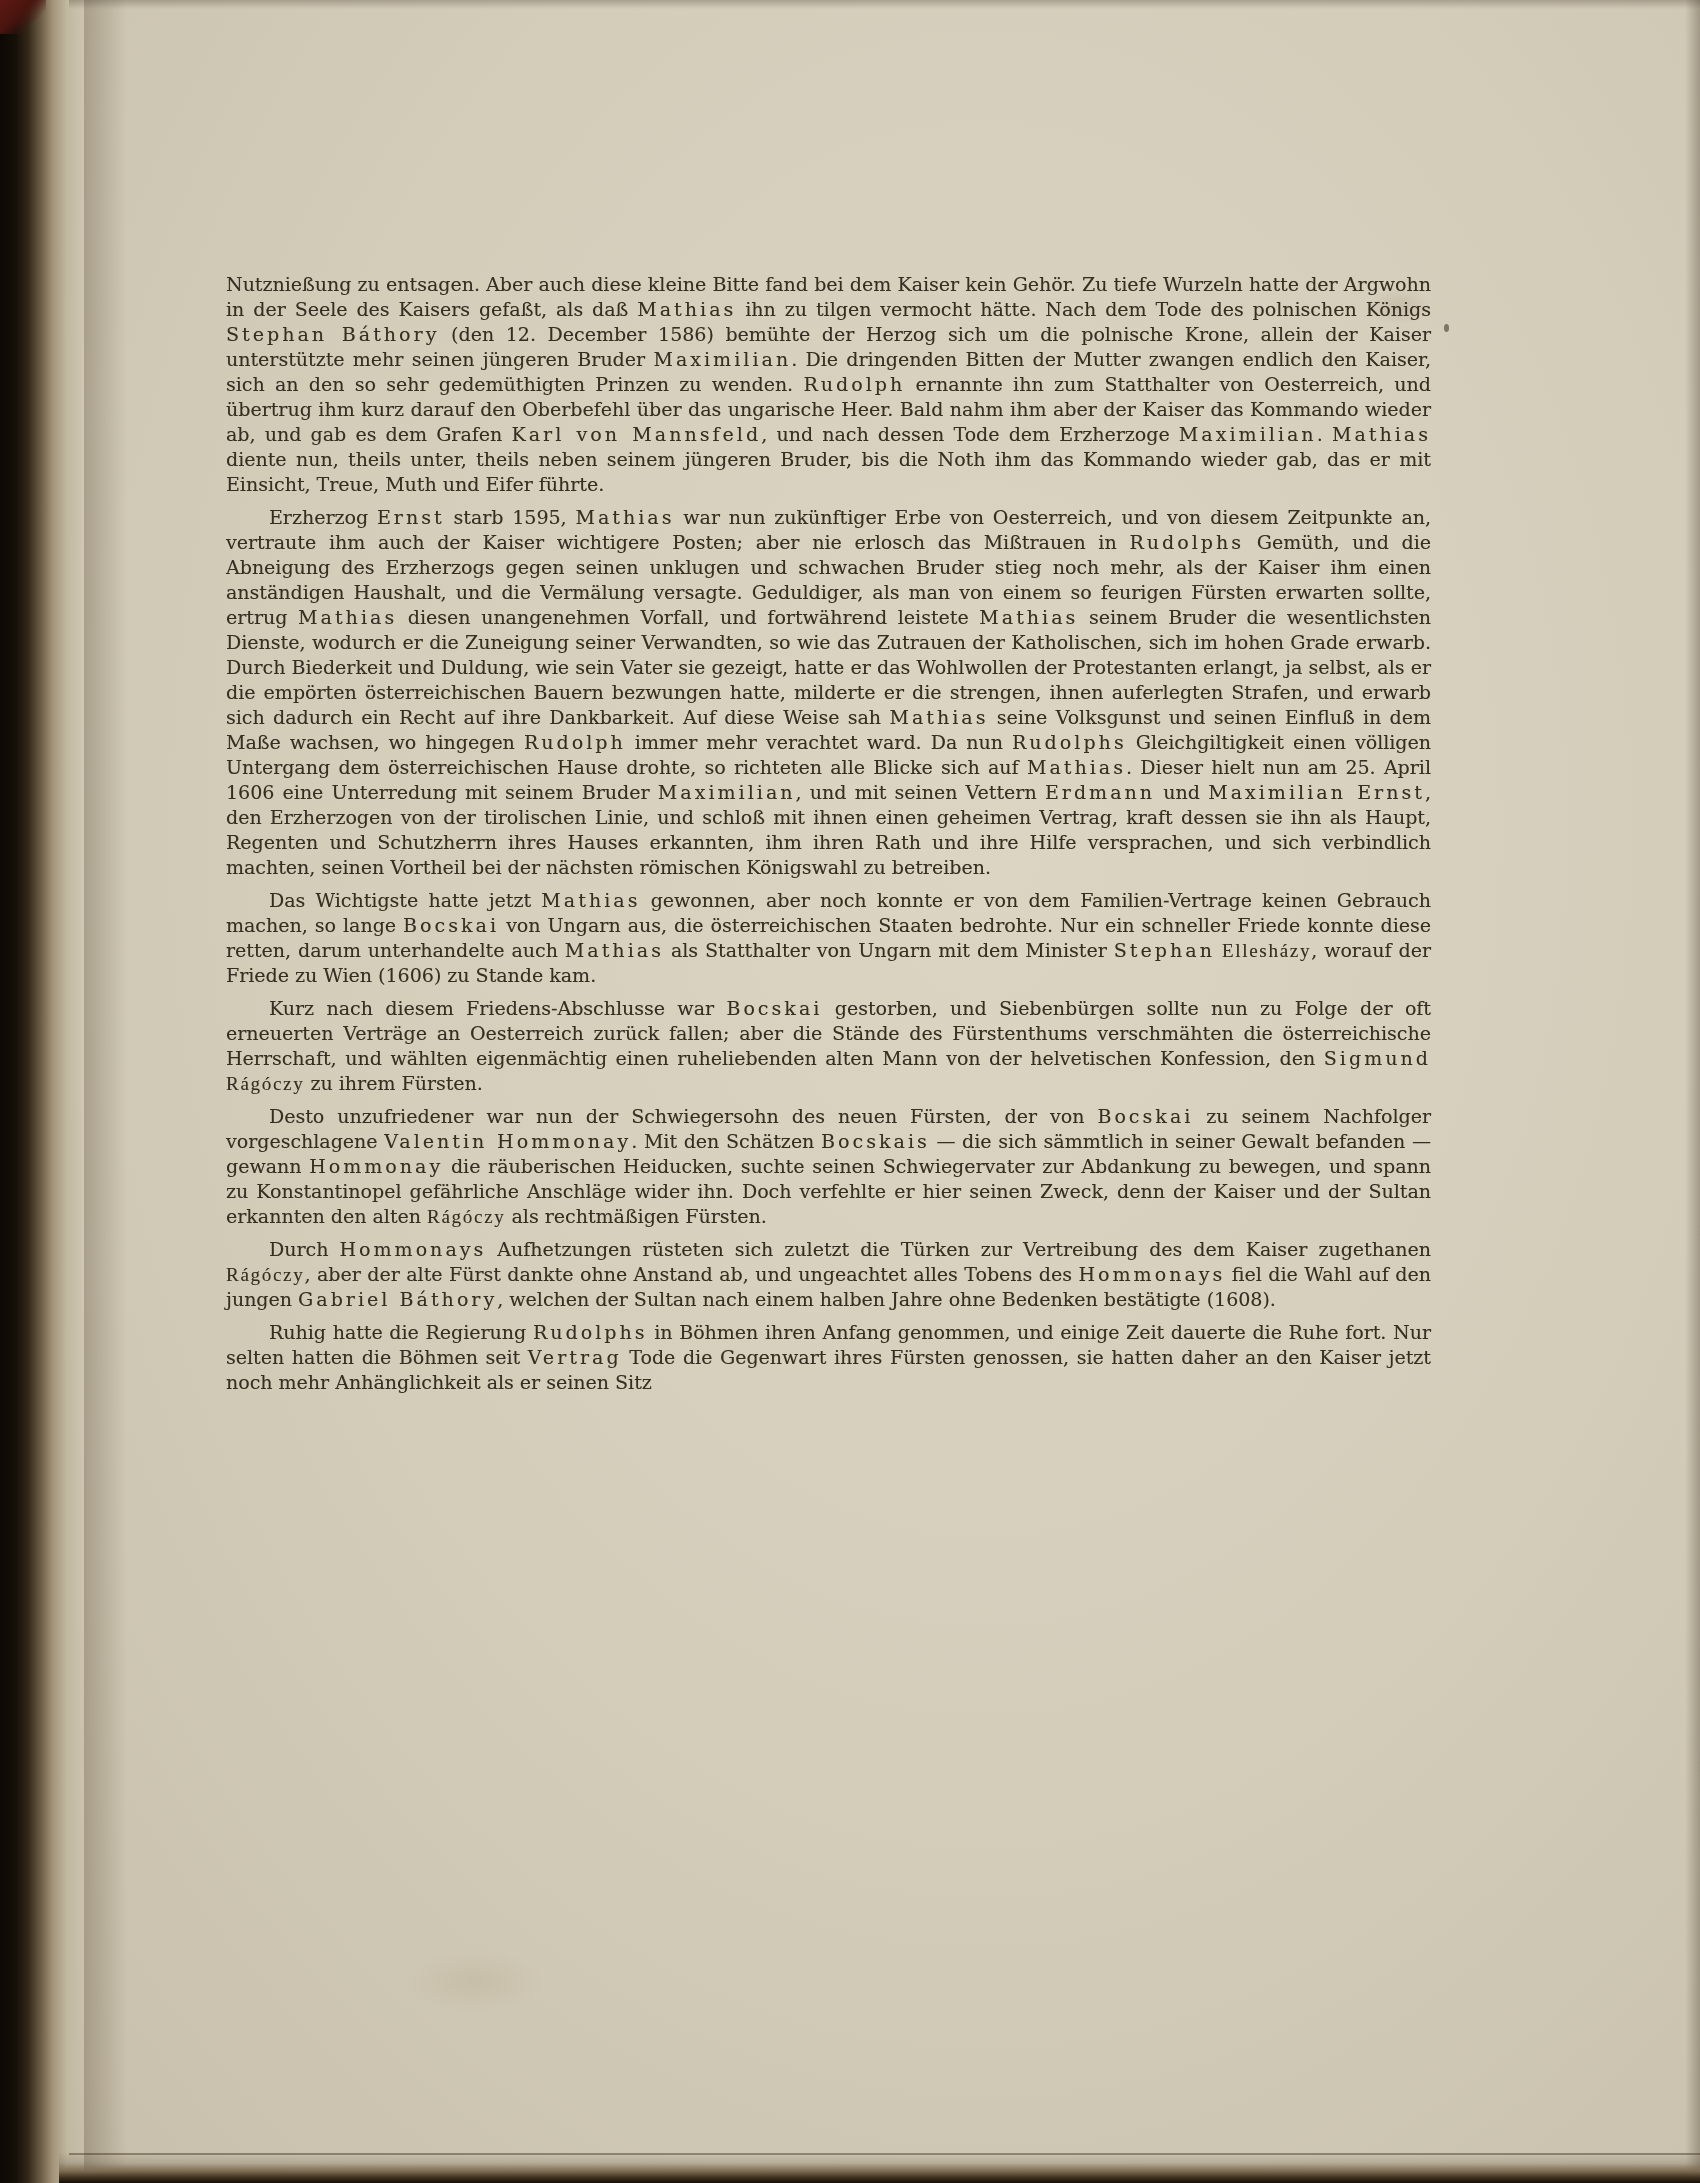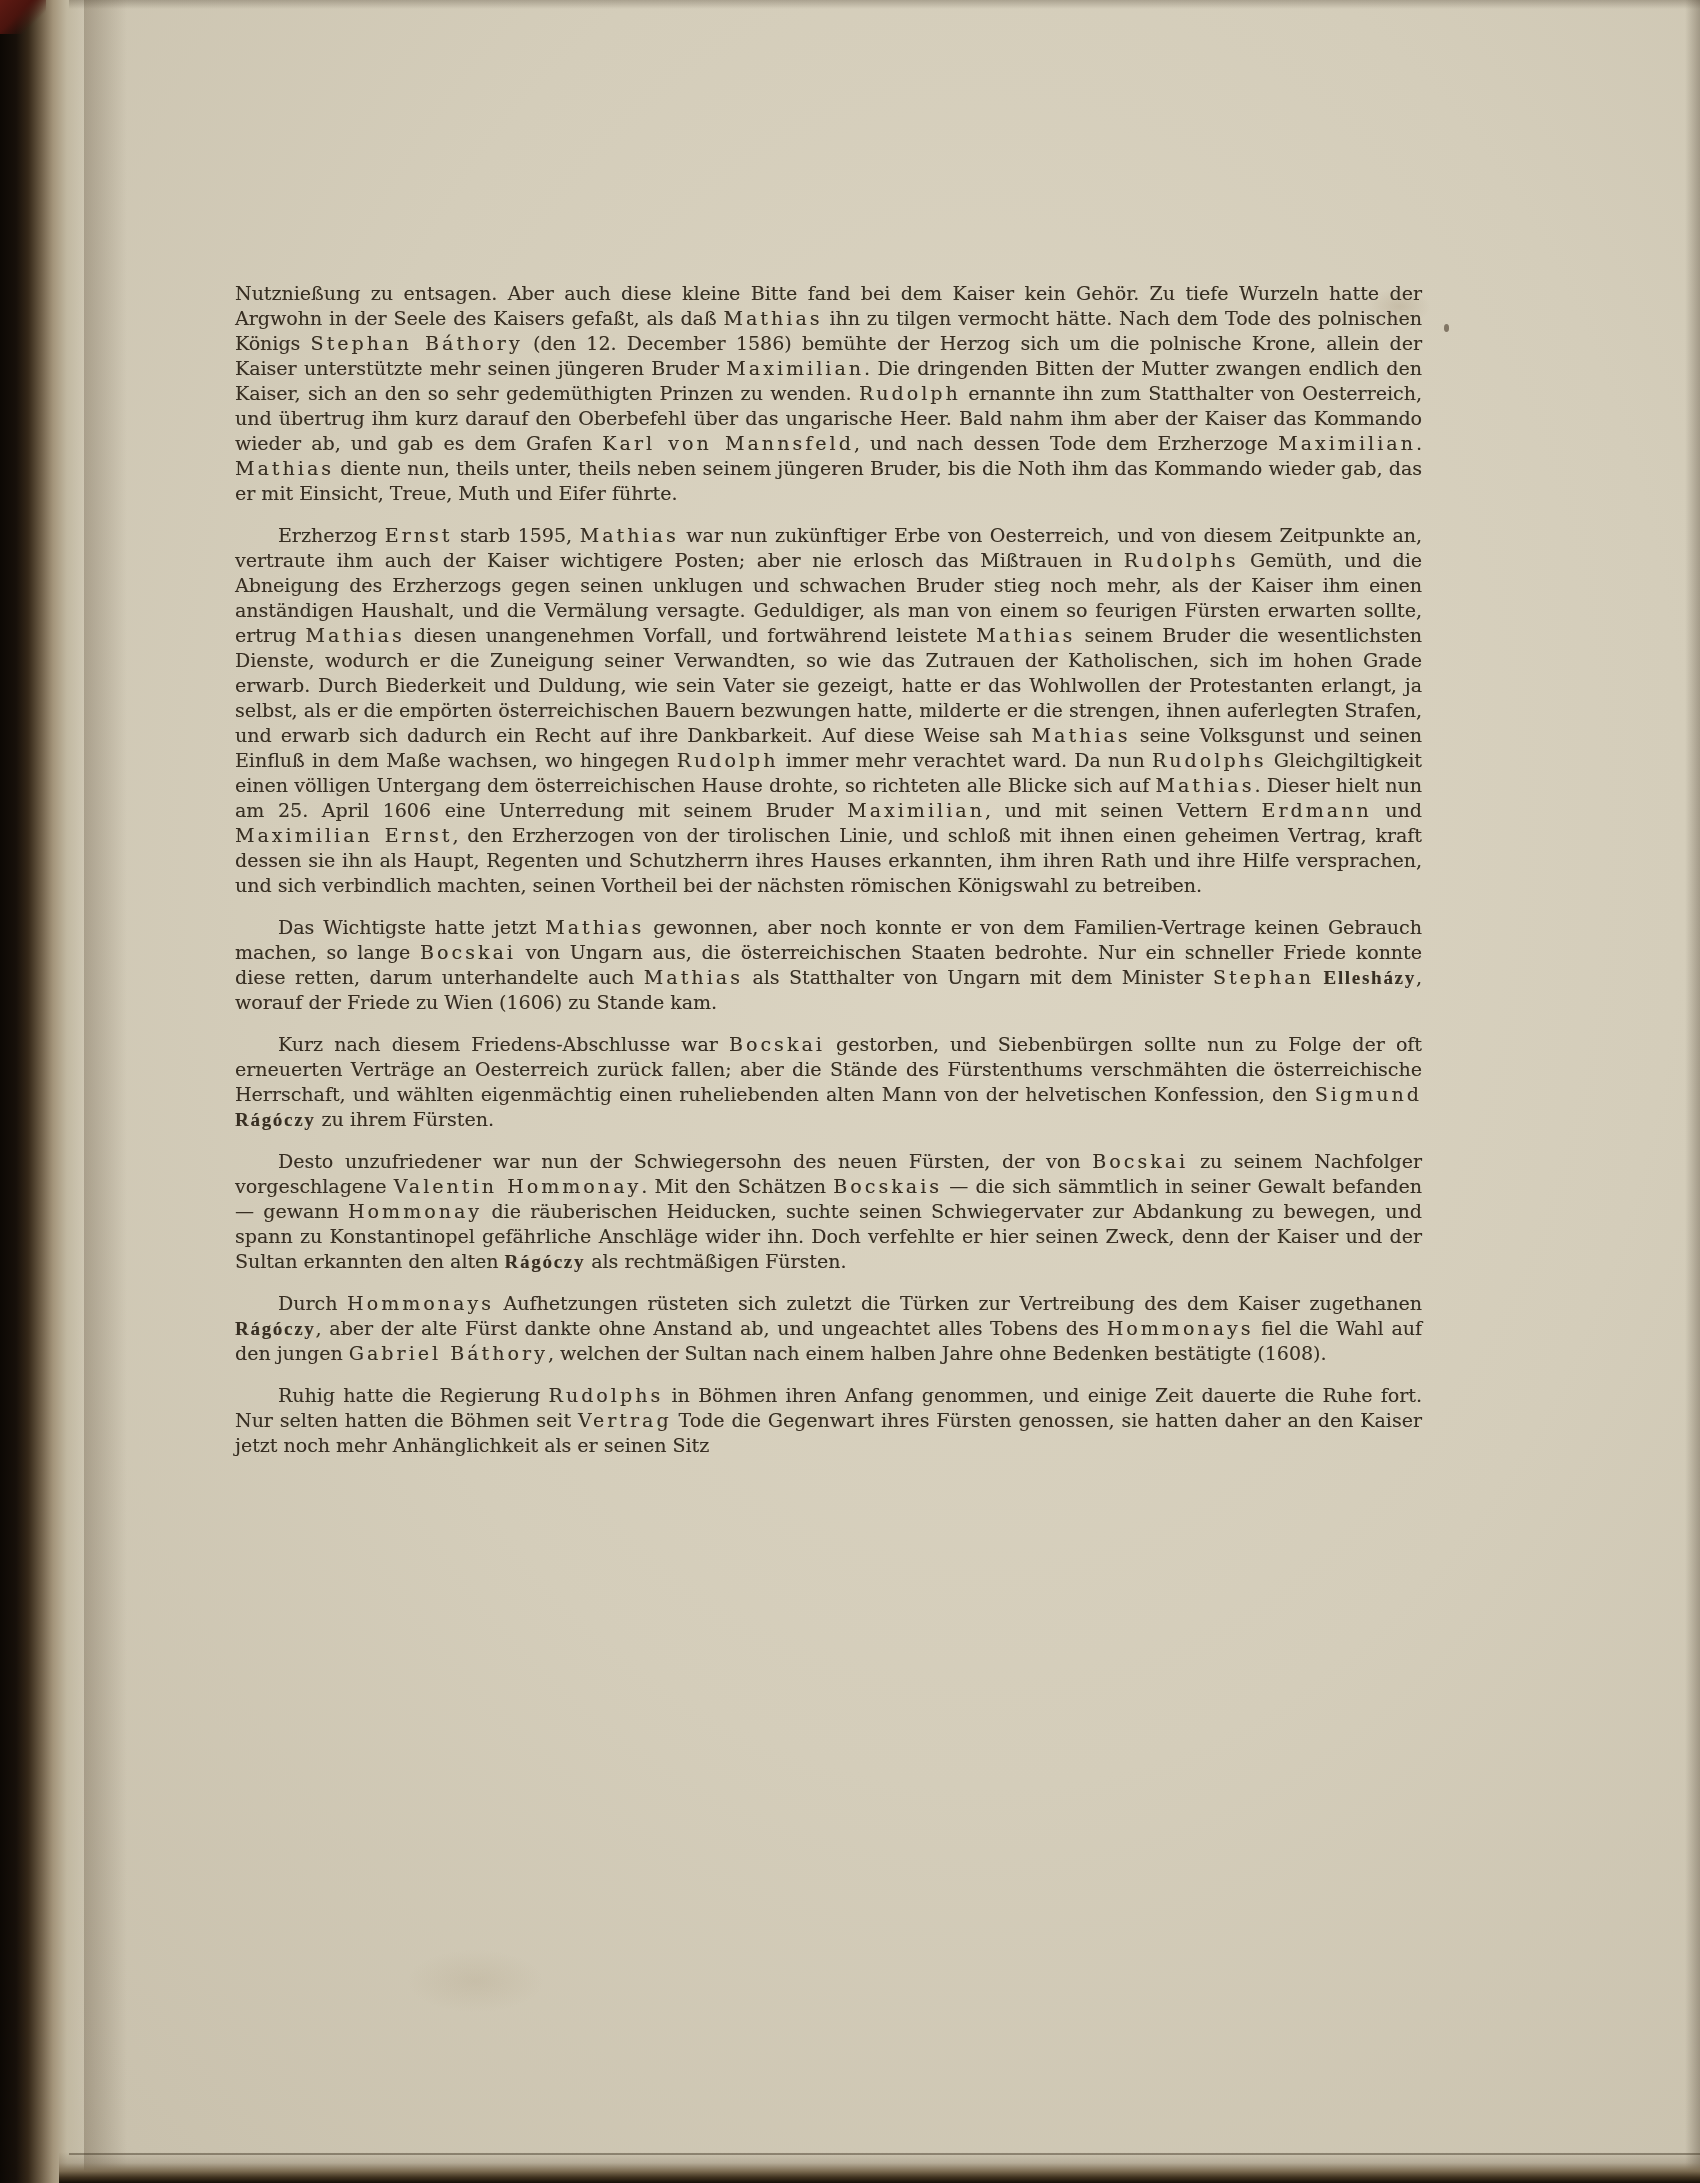--- a/index.html
+++ b/index.html
@@ -64,27 +64,27 @@
   }
 
   
   .text-block {
     position:absolute; left:218px; top:264px; width:1221px;
     font-family:"DejaVu Serif", serif;
     font-size:19px; line-height:25px; color:#372e22;
     text-align:justify;
     text-shadow: 0.2px 0.2px 0.4px rgba(55,46,34,0.35);
   }
-  .para { margin:17px; }
+  .para { margin:8px; }
   .para.indent { text-indent:43px; }
 
   
   .sperr { letter-spacing:0.16em; }
   
-  .antiqua { font-family:"Liberation Serif", serif; font-weight:bold; letter-spacing:0.09em; }
+  .antiqua { font-family:"Liberation Serif", serif; font-weight:normal; letter-spacing:0.09em; }
 </style>
 </head>
 <body>
 
 <div class="scan">
   <div class="binding"></div>
   <div class="corner-leather"></div>
   <div class="fold-shadow"></div>
   <div class="edge-top"></div>
   <div class="edge-right"></div>

